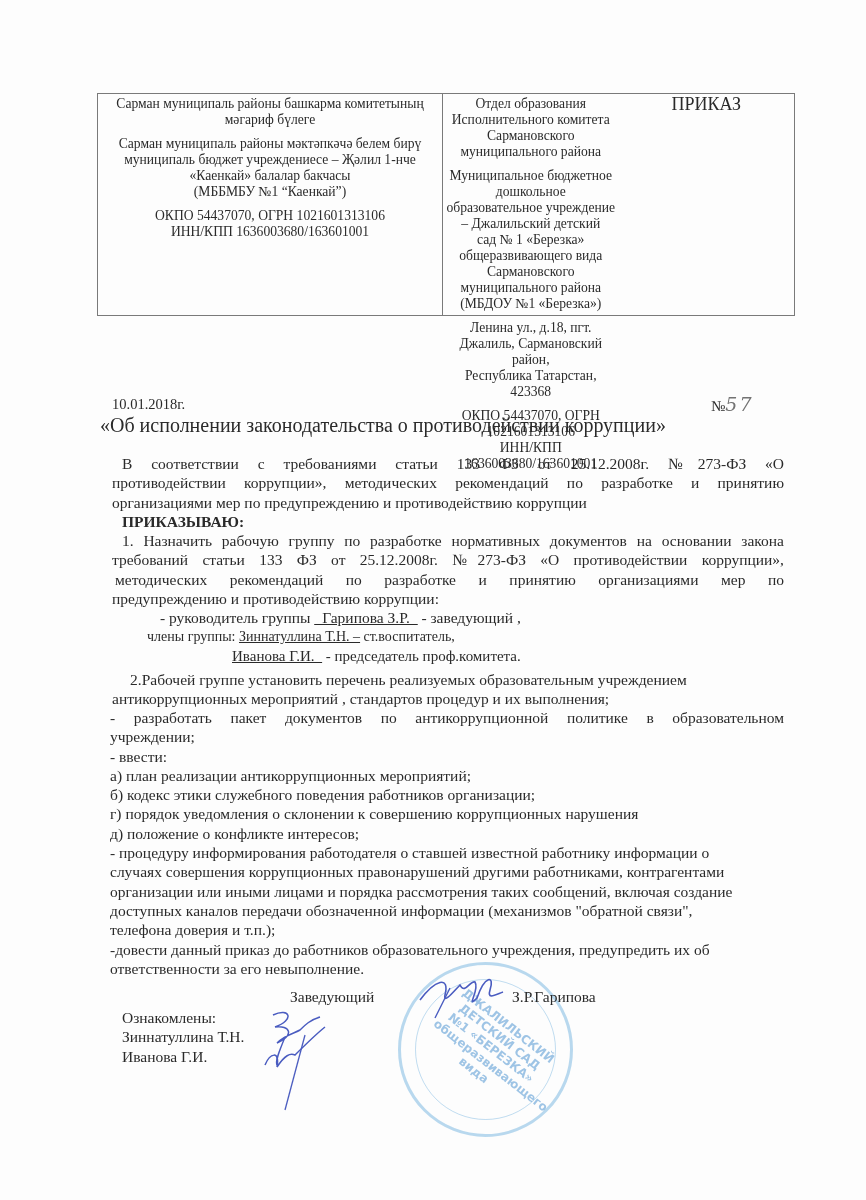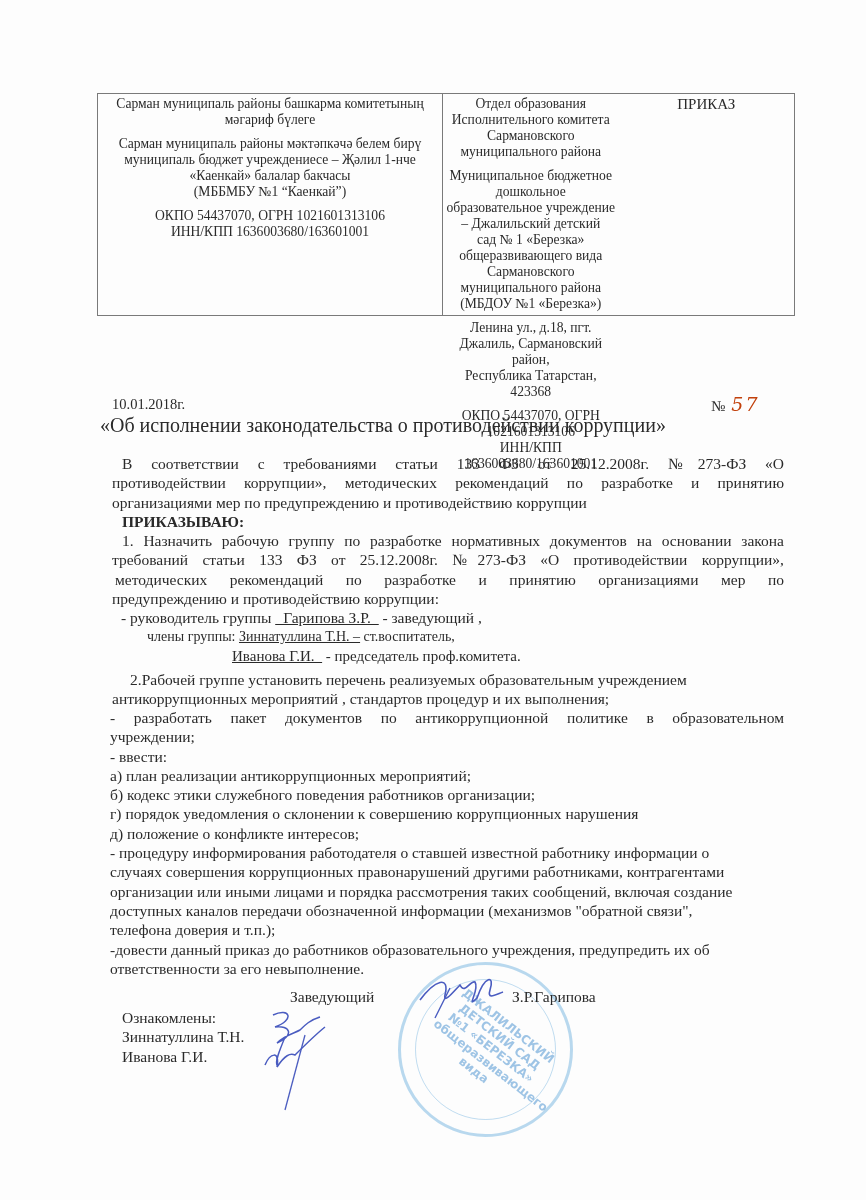--- a/index.html
+++ b/index.html
@@ -11,21 +11,21 @@
     position: absolute; left: 97px; top: 93px; width: 698px; height: 223px;
     border: 1px solid #7a7a7a; display: flex; box-sizing: border-box;
   }
   .hcol { box-sizing: border-box; text-align: center; font-size: 13.6px; line-height: 16px; padding-top: 2px; }
   .hcol.left { width: 345px; border-right: 1px solid #7a7a7a; }
   .hcol.right { flex: 1; }
   .hcol p { margin: 0 0 8px 0; white-space: pre-line; }
 
   .date { position: absolute; left: 112px; top: 396px; font-size: 14.5px; }
   .number { position: absolute; left: 711px; top: 393px; font-size: 15px; }
-  .number .hand { color: #c2410c; font-family: "DejaVu Serif", serif; font-style: italic; font-size: 19px; letter-spacing: 2px; margin-left: 6px; }
+  .number .hand { color: #737373; font-family: "DejaVu Serif", serif; font-style: italic; font-size: 19px; letter-spacing: 2px; }
   .title { position: absolute; left: 100px; width: 700px; top: 414px; text-align: left; font-size: 20px; }
 
   .body { position: absolute; left: 112px; width: 672px; font-size: 15.5px; line-height: 19.3px; }
   .just { text-align: justify; text-align-last: justify; }
   .indent { text-indent: 10px; }
   .line { white-space: nowrap; }
   u { text-decoration: underline; }
   b { font-weight: bold; }
 
   .sig-row { position: absolute; top: 988px; font-size: 15.5px; }
@@ -65,21 +65,21 @@
     <p>Муниципальное бюджетное дошкольное
 образовательное учреждение – Джалильский детский
 сад № 1 «Березка» общеразвивающего вида
 Сармановского муниципального района
 (МБДОУ №1 «Березка»)</p>
     <p>Ленина ул., д.18, пгт. Джалиль, Сармановский район,
 Республика Татарстан, 423368</p>
     <p>ОКПО 54437070, ОГРН 1021601313106
 ИНН/КПП 1636003680/163601001</p>
   </div>
-  <div class="hcol right lbl" style="font-size:15px;">ПРИКАЗ</div>
+  <div class="hcol right lbl" style="font-size:18px;">ПРИКАЗ</div>
 </div>
 
 <div class="date">10.01.2018г.</div>
 <div class="number">
   <span>№</span><span class="hand">57</span>
 </div>
 <div class="title">«Об исполнении законодательства о противодействии коррупции»</div>
 
 <div class="body" style="top:454px;">
   <div class="just indent">В соответствии с требованиями статьи  133 ФЗ от 25.12.2008г. №273-ФЗ «О</div>
@@ -89,21 +89,21 @@
 </div>
 
 <div class="body" style="top:531px;">
   <div class="just indent">1. Назначить рабочую группу по разработке нормативных документов на основании закона</div>
   <div class="just">требований статьи  133 ФЗ от 25.12.2008г. №273-ФЗ «О противодействии коррупции»,</div>
   <div class="just" style="padding-left:3px;">методических рекомендаций     по разработке и принятию организациями мер по</div>
   <div class="line">предупреждению и противодействию коррупции:</div>
 </div>
 
 <div class="body" style="top:608px; left:121px; font-size:15px;">
-  <div class="line" style="font-size:15.5px;">
+  <div class="line" style="font-size:15.5px;margin-left:39px;">
     <span>- руководитель группы </span><u>_Гарипова З.Р._</u><span> - заведующий ,</span>
   </div>
   <div class="line" style="font-size:14px; padding-left:1px;margin-left:25px;">
     <span>члены  группы: </span><u>Зиннатуллина Т.Н. –</u><span> ст.воспитатель,</span>
   </div>
   <div class="line" style="padding-left:111px;">
     <u>Иванова Г.И._</u><span> - председатель проф.комитета.</span>
   </div>
 </div>
 

